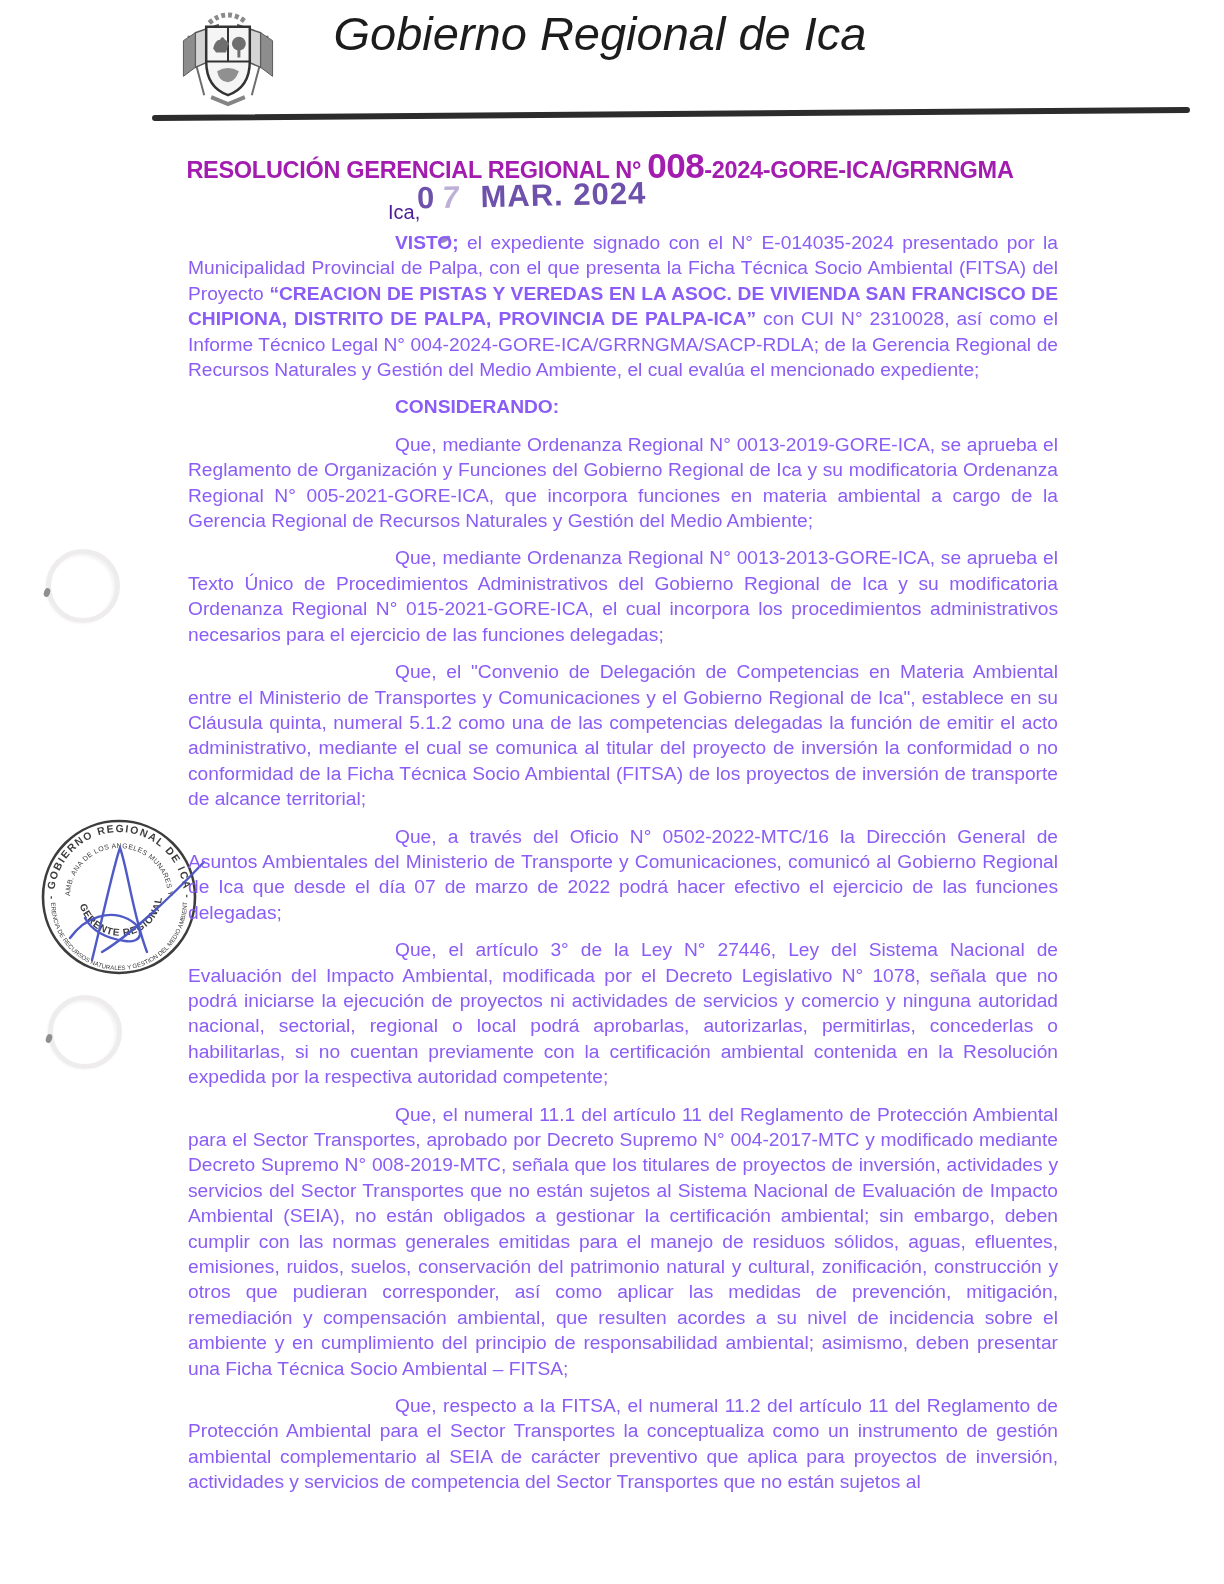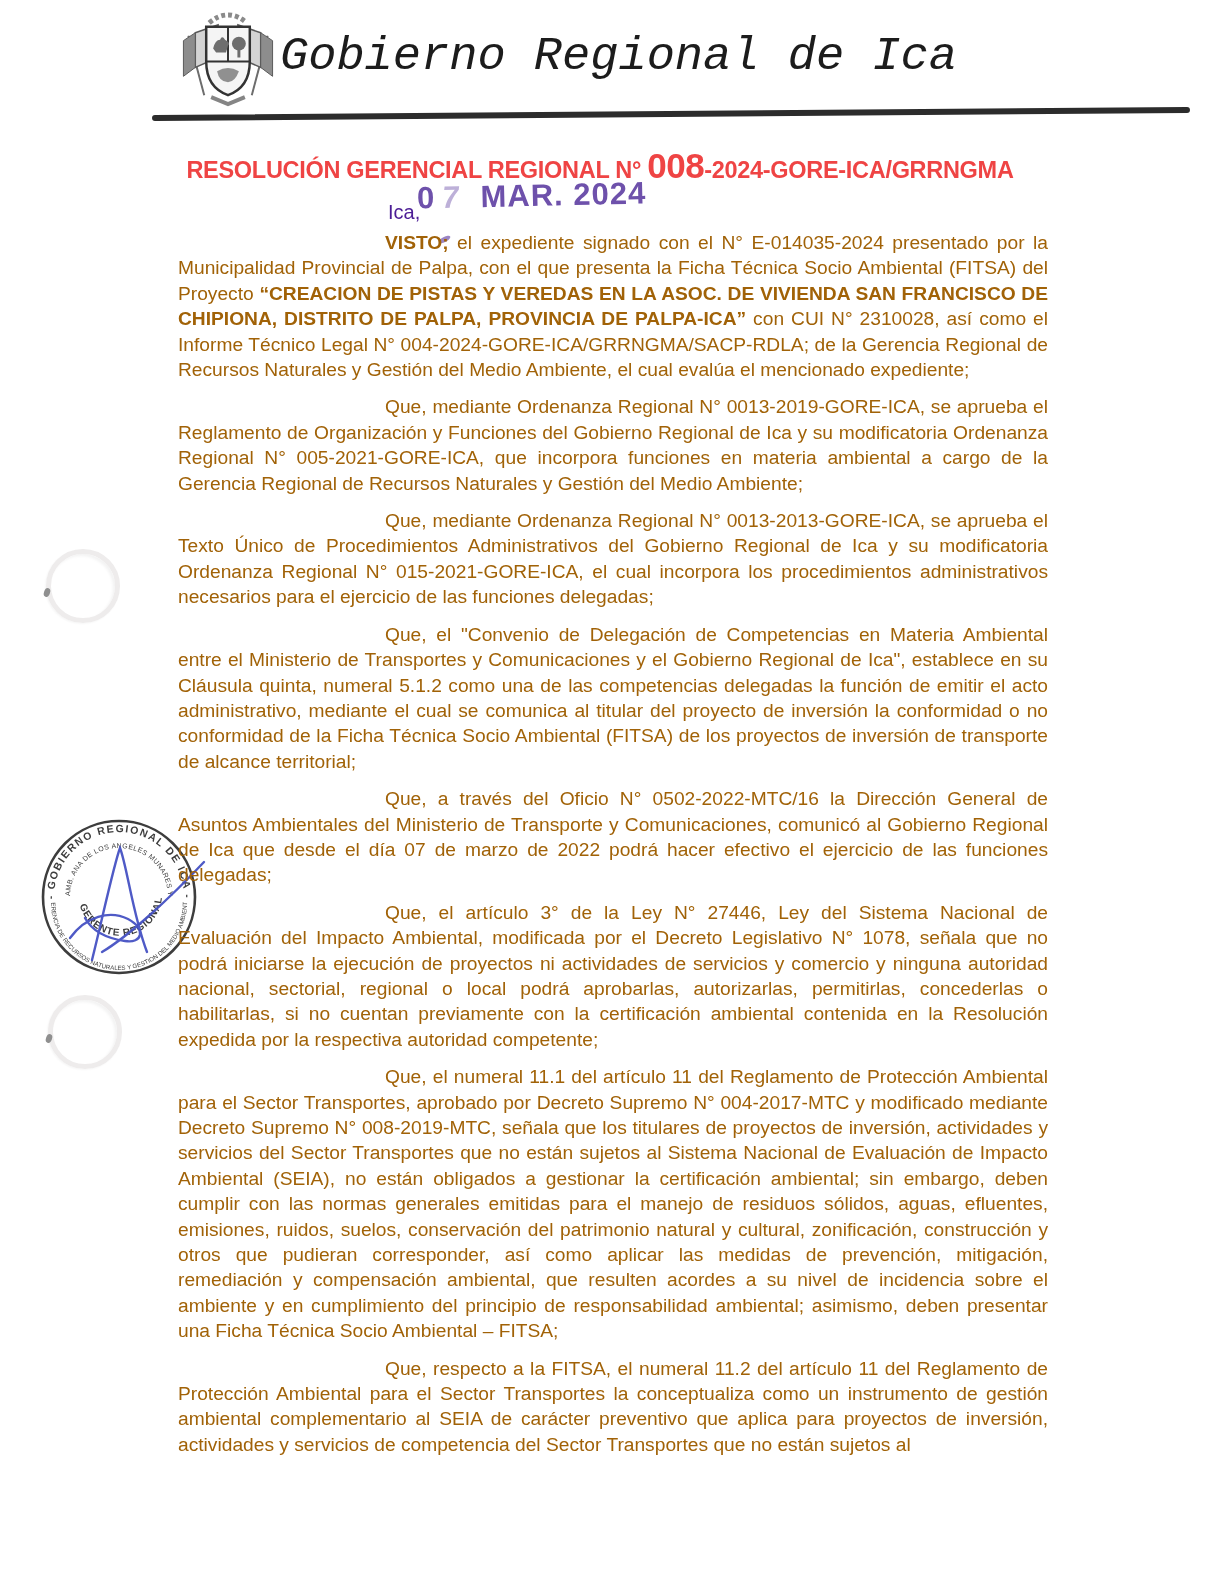--- a/index.html
+++ b/index.html
@@ -5,34 +5,34 @@
   html,body{margin:0;padding:0;}
   body{
     width:1224px;height:1584px;position:relative;background:#ffffff;
     font-family:"Liberation Sans",sans-serif;color:#161616;overflow:hidden;
   }
   .page{position:absolute;inset:0;}
 
   
   .coat{position:absolute;left:172px;top:6px;width:112px;height:104px;}
   .orgname{
-    position:absolute;left:280px;top:30px;width:640px;text-align:center;
-    font-family:Liberation Mono, monospace;font-style:italic;
+    position:absolute;left:280px;top:6px;width:640px;text-align:center;
+    font-family:Liberation Sans, sans-serif;font-style:italic;
     font-size:47px;color:#1c1c1c;white-space:nowrap;
   }
   .gorelogo{position:absolute;left:926px;top:2px;width:126px;height:106px;}
   .header-rule{
     position:absolute;left:152px;top:111px;width:1038px;height:6px;
     background:#2c2c2c;border-radius:3px;transform:rotate(-0.45deg);
   }
 
   
   .res-title{
     position:absolute;left:150px;top:146px;width:900px;text-align:center;
-    font-weight:bold;font-size:23.5px;letter-spacing:-0.3px;color:#ef4444;
+    font-weight:bold;font-size:23.5px;letter-spacing:-0.3px;color:#a21caf;
     white-space:nowrap;
   }
   .res-title .res-num{font-size:35px;letter-spacing:-0.5px;}
 
   
   .dateline-city{position:absolute;left:388px;top:201px;font-size:20px;color:#4c1d95;}
   .date-stamp{
     position:absolute;left:417px;top:178px;font-size:31px;font-weight:bold;
     color:#6e51ab;transform:rotate(-1.3deg);letter-spacing:1px;white-space:nowrap;
   }
@@ -54,22 +54,22 @@
     content:"";position:absolute;left:-7px;top:34px;width:6px;height:9px;border-radius:50%;
     background:#8f8f8f;transform:rotate(20deg);
   }
 
   
   .seal{position:absolute;left:16px;top:810px;width:210px;height:175px;}
   .seal svg{overflow:visible;}
 
   
   .body-text{
-    position:absolute;left:178px;top:230px;width:870px;
-    font-size:19.2px;line-height:25.4px;text-align:justify;color:#a16207;
+    position:absolute;left:188px;top:230px;width:870px;
+    font-size:19.2px;line-height:25.4px;text-align:justify;color:#8b5cf6;
   }
   .body-text p{margin:0 0 12px 0;text-indent:207px;}
   .body-text p.heading{text-align:left;font-weight:bold;}
   .b{font-weight:bold;}
 </style>
 </head>
 <body>
 
 <div class="page">
 
@@ -137,20 +137,21 @@
           <path d="M58,148 C68,108 80,52 86,36 C93,54 99,104 113,140"></path>
           <path d="M36,126 C52,104 76,98 94,107 C113,117 108,132 91,129 C70,126 57,117 51,106"></path>
           <path d="M68,140 C95,124 136,86 170,50"></path>
         </g>
       </g>
     </svg>
   </div>
 
   <div class="body-text">
       <p class=""><span class="b">VISTO;</span><span> el expediente signado con el N° E-014035-2024 presentado por la Municipalidad Provincial de Palpa, con el que presenta la Ficha Técnica Socio Ambiental (FITSA) del Proyecto </span><span class="b">“CREACION DE PISTAS Y VEREDAS EN LA ASOC. DE VIVIENDA SAN FRANCISCO DE CHIPIONA, DISTRITO DE PALPA, PROVINCIA DE PALPA-ICA”</span><span> con CUI N° 2310028, así como el Informe Técnico Legal N° 004-2024-GORE-ICA/GRRNGMA/SACP-RDLA; de la Gerencia Regional de Recursos Naturales y Gestión del Medio Ambiente, el cual evalúa el mencionado expediente;</span></p>
+      <p class="heading"><span class="b">CONSIDERANDO:</span></p>
       <p class=""><span>Que, mediante Ordenanza Regional N° 0013-2019-GORE-ICA, se aprueba el Reglamento de Organización y Funciones del Gobierno Regional de Ica y su modificatoria Ordenanza Regional N° 005-2021-GORE-ICA, que incorpora funciones en materia ambiental a cargo de la Gerencia Regional de Recursos Naturales y Gestión del Medio Ambiente;</span></p>
       <p class=""><span>Que, mediante Ordenanza Regional N° 0013-2013-GORE-ICA, se aprueba el Texto Único de Procedimientos Administrativos del Gobierno Regional de Ica y su modificatoria Ordenanza Regional N° 015-2021-GORE-ICA, el cual incorpora los procedimientos administrativos necesarios para el ejercicio de las funciones delegadas;</span></p>
       <p class=""><span>Que, el "Convenio de Delegación de Competencias en Materia Ambiental entre el Ministerio de Transportes y Comunicaciones y el Gobierno Regional de Ica", establece en su Cláusula quinta, numeral 5.1.2 como una de las competencias delegadas la función de emitir el acto administrativo, mediante el cual se comunica al titular del proyecto de inversión la conformidad o no conformidad de la Ficha Técnica Socio Ambiental (FITSA) de los proyectos de inversión de transporte de alcance territorial;</span></p>
       <p class=""><span>Que, a través del Oficio N° 0502-2022-MTC/16 la Dirección General de Asuntos Ambientales del Ministerio de Transporte y Comunicaciones, comunicó al Gobierno Regional de Ica que desde el día 07 de marzo de 2022 podrá hacer efectivo el ejercicio de las funciones delegadas;</span></p>
       <p class=""><span>Que, el artículo 3° de la Ley N° 27446, Ley del Sistema Nacional de Evaluación del Impacto Ambiental, modificada por el Decreto Legislativo N° 1078, señala que no podrá iniciarse la ejecución de proyectos ni actividades de servicios y comercio y ninguna autoridad nacional, sectorial, regional o local podrá aprobarlas, autorizarlas, permitirlas, concederlas o habilitarlas, si no cuentan previamente con la certificación ambiental contenida en la Resolución expedida por la respectiva autoridad competente;</span></p>
       <p class=""><span>Que, el numeral 11.1 del artículo 11 del Reglamento de Protección Ambiental para el Sector Transportes, aprobado por Decreto Supremo N° 004-2017-MTC y modificado mediante Decreto Supremo N° 008-2019-MTC, señala que los titulares de proyectos de inversión, actividades y servicios del Sector Transportes que no están sujetos al Sistema Nacional de Evaluación de Impacto Ambiental (SEIA), no están obligados a gestionar la certificación ambiental; sin embargo, deben cumplir con las normas generales emitidas para el manejo de residuos sólidos, aguas, efluentes, emisiones, ruidos, suelos, conservación del patrimonio natural y cultural, zonificación, construcción y otros que pudieran corresponder, así como aplicar las medidas de prevención, mitigación, remediación y compensación ambiental, que resulten acordes a su nivel de incidencia sobre el ambiente y en cumplimiento del principio de responsabilidad ambiental; asimismo, deben presentar una Ficha Técnica Socio Ambiental – FITSA;</span></p>
       <p class=""><span>Que, respecto a la FITSA, el numeral 11.2 del artículo 11 del Reglamento de Protección Ambiental para el Sector Transportes la conceptualiza como un instrumento de gestión ambiental complementario al SEIA de carácter preventivo que aplica para proyectos de inversión, actividades y servicios de competencia del Sector Transportes que no están sujetos al</span></p>
     </div>
 
 </div>

